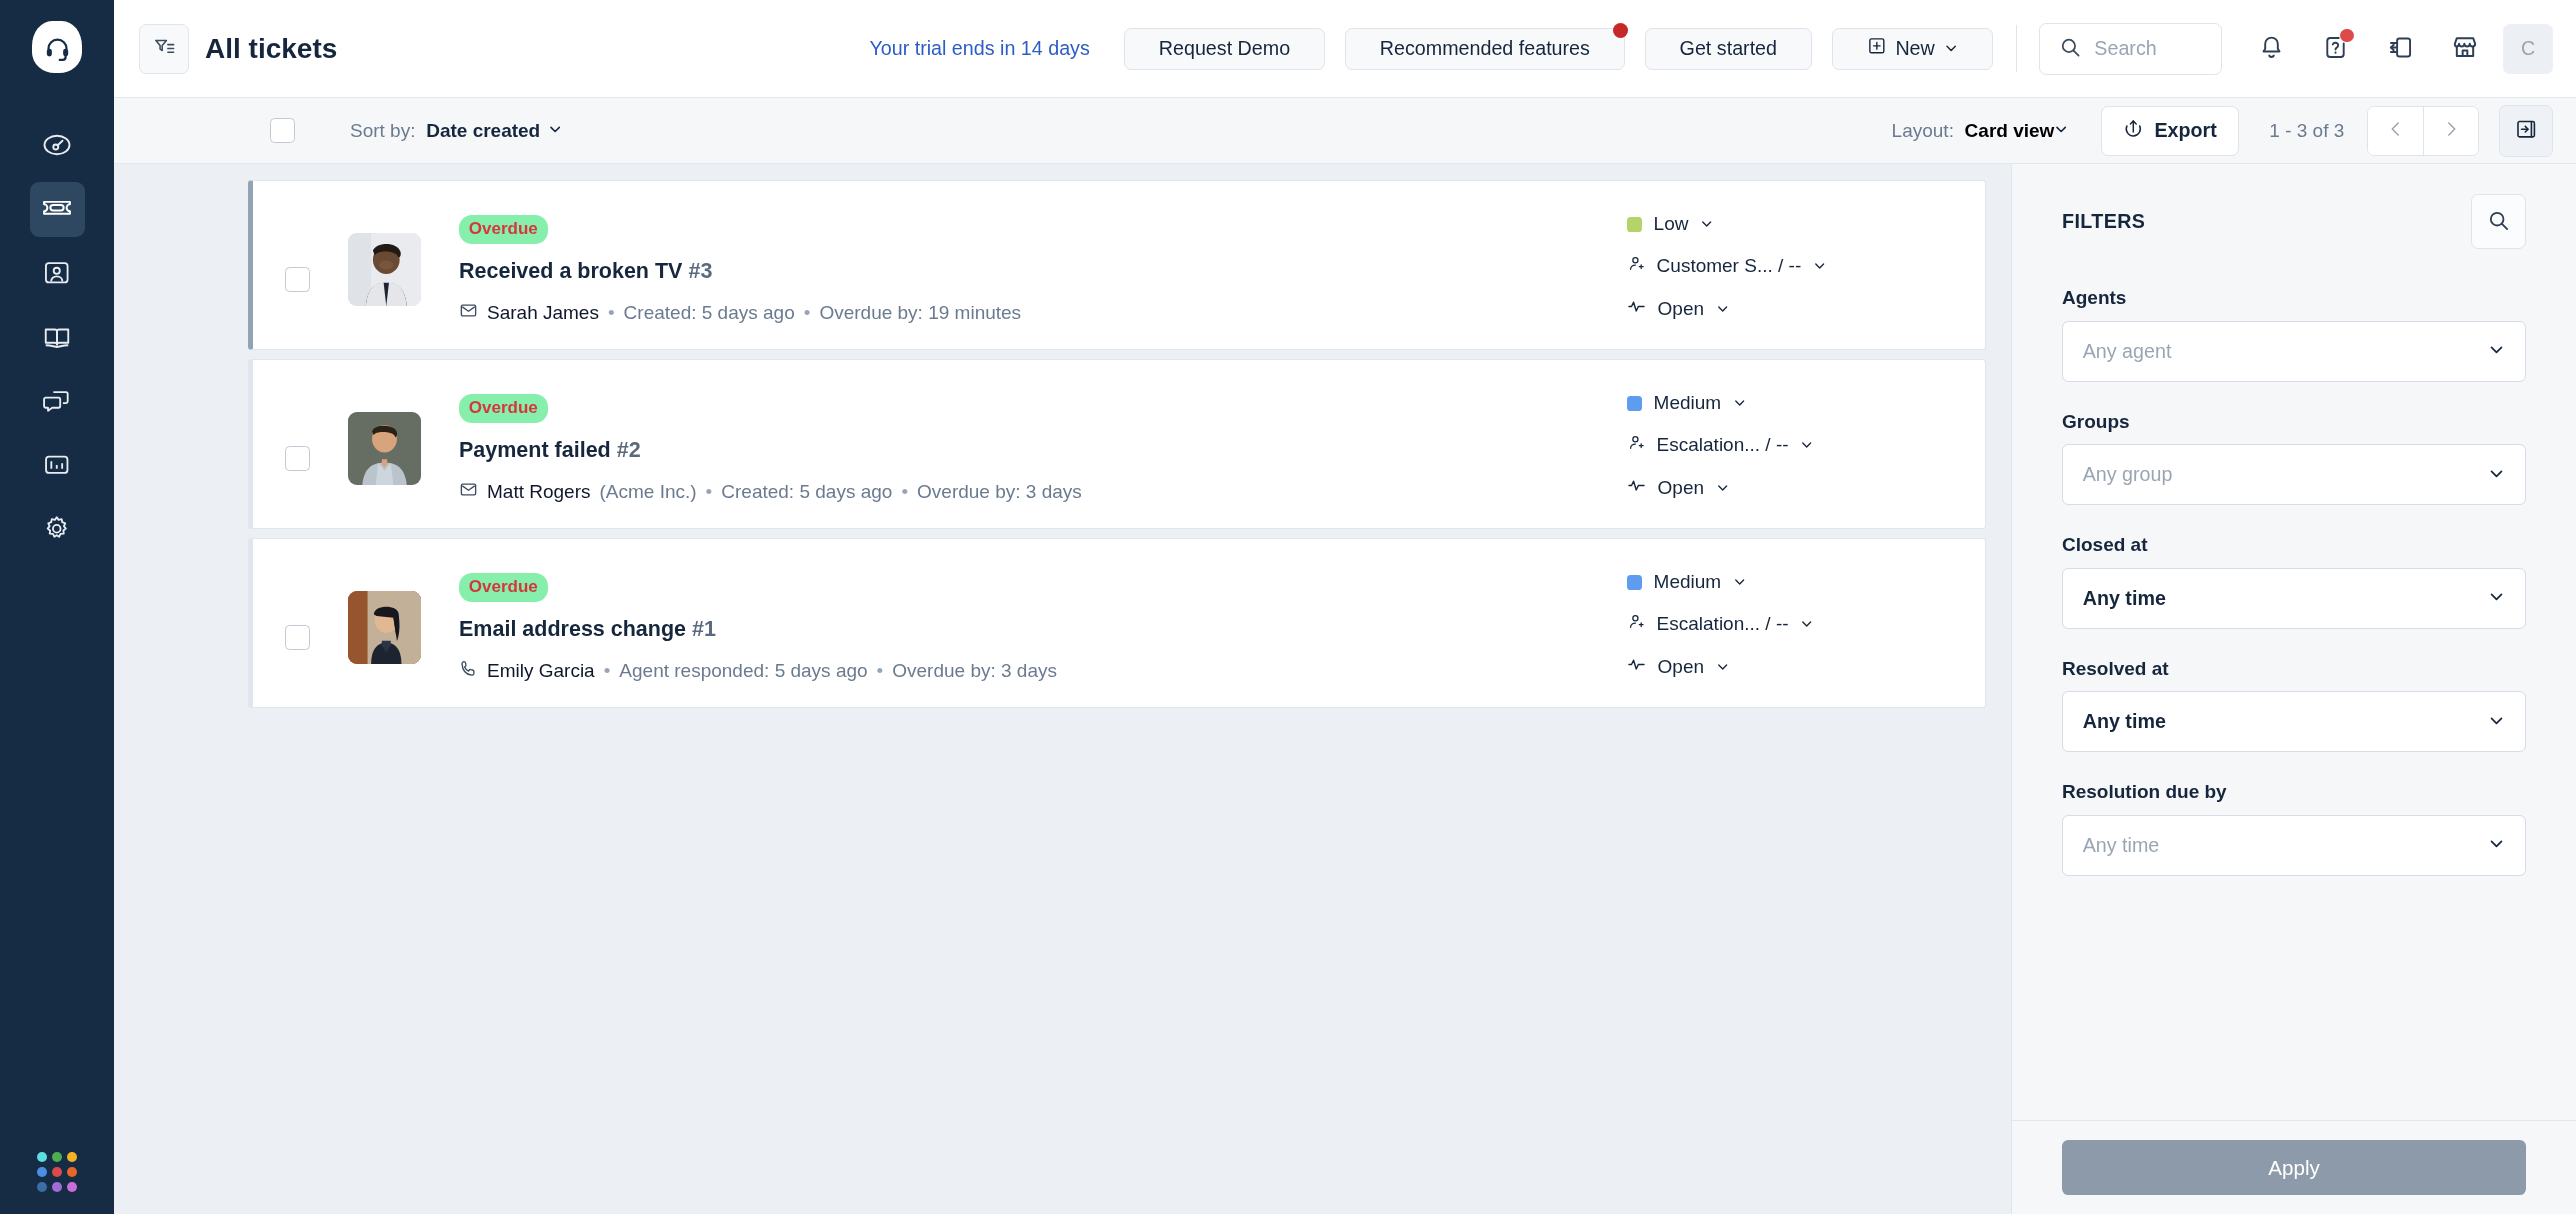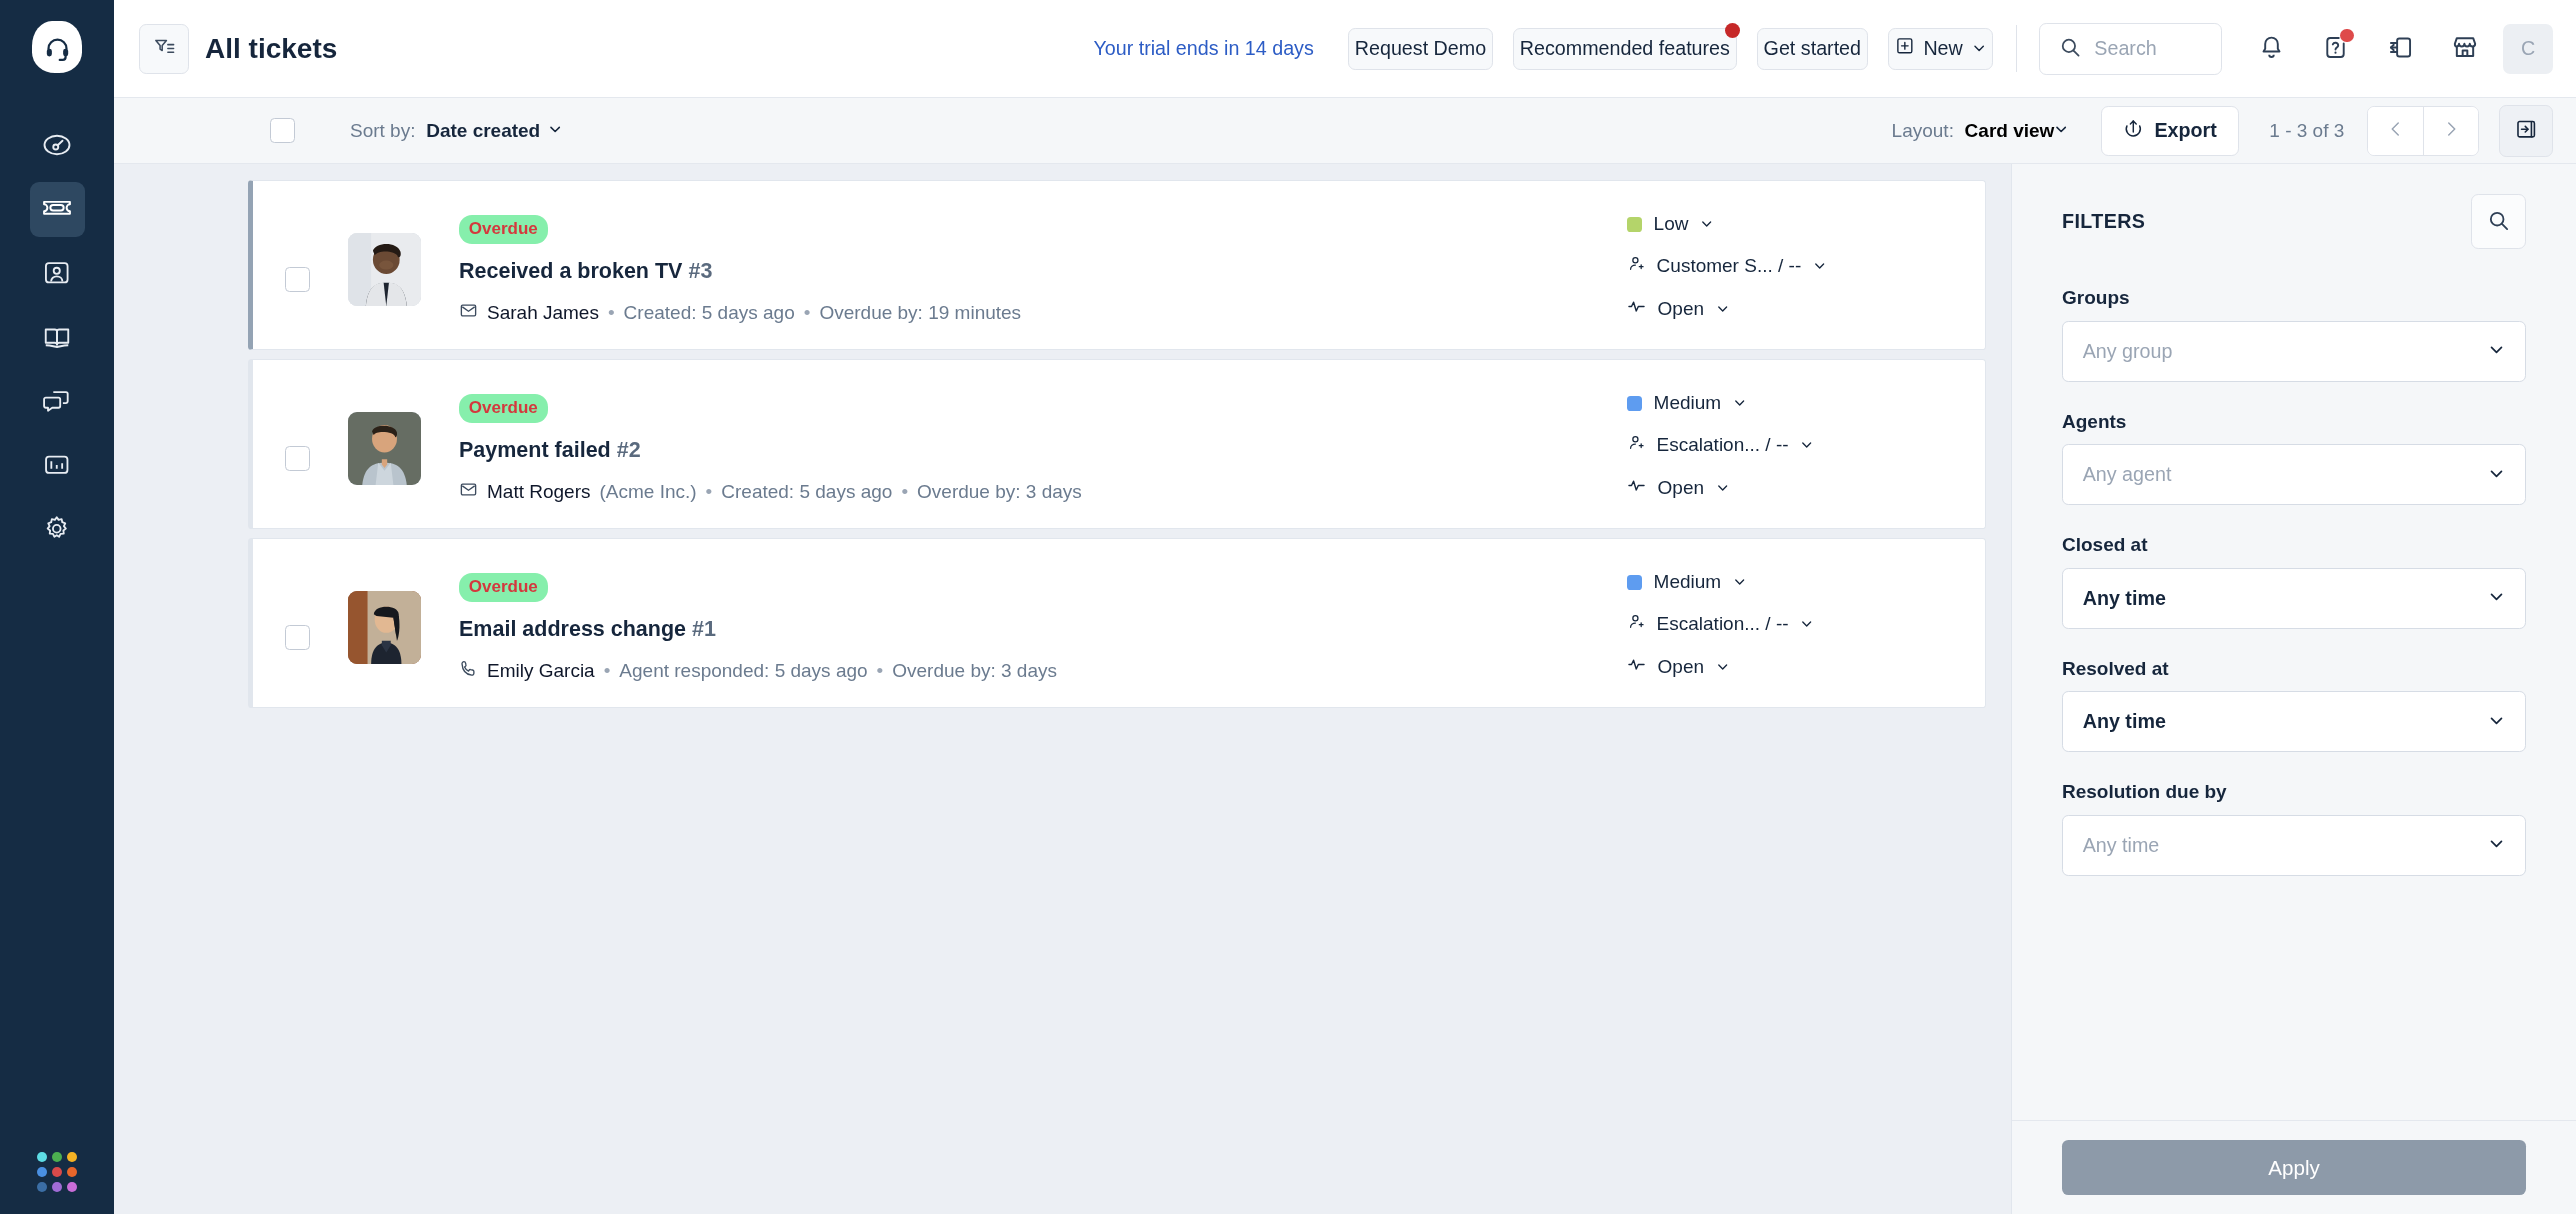--- a/index.html
+++ b/index.html
@@ -69,21 +69,21 @@
   }
   .topbar-spacer { flex: 1 1 auto; }
   .trial-link {
     color: #2c5cc5; font-size: 19.7px; text-decoration: none;
     white-space: nowrap; cursor: pointer; margin-right: 34px;
   }
   .tb-btn {
     height: 42px; border-radius: 7.2px;
     border: 0.9px solid #dfe3ea; background: #f7f9fb;
     color: #16263c; font-size: 19.7px; font-family: inherit;
-    padding: 0 6px; cursor: pointer;
+    padding: 0 34px; cursor: pointer;
     display: flex; align-items: center; gap: 9px;
     white-space: nowrap; position: relative;
     margin-right: 19.7px;
   }
   .tb-btn .badge-dot {
     position: absolute; top: -5.4px; right: -4.5px;
     width: 15px; height: 15px; border-radius: 50%;
     background: #c62828;
   }
   .tb-divider { width: 0.9px; height: 47px; background: #dfe3ea; margin: 0 21.5px 0 3.6px; }
@@ -766,35 +766,35 @@
             <span>
               <svg width="23" height="23" viewBox="0 0 24 24" fill="none" stroke="#2e3f55" stroke-width="1.9" stroke-linecap="round">
                 <circle cx="10.6" cy="10.6" r="6.6"></circle>
                   <path d="M15.6 15.6L21 21"></path>
               </svg>
             </span>
           </div>
         </div>
 
         <div class="fgroup">
+          <div class="flabel">Agents</div>
+          <div class="fselect">
+            <span class="val ph">Any agent</span>
+            <span>
+              <svg width="17" height="17" viewBox="0 0 24 24" fill="none" stroke="#16263c" stroke-width="2.4" stroke-linecap="round" stroke-linejoin="round">
+                  <path d="M5 9l7 7 7-7"></path>
+                </svg>
+            </span>
+          </div>
+        </div>
+
+        <div class="fgroup">
           <div class="flabel">Groups</div>
           <div class="fselect">
             <span class="val ph">Any group</span>
-            <span>
-              <svg width="17" height="17" viewBox="0 0 24 24" fill="none" stroke="#16263c" stroke-width="2.4" stroke-linecap="round" stroke-linejoin="round">
-                  <path d="M5 9l7 7 7-7"></path>
-                </svg>
-            </span>
-          </div>
-        </div>
-
-        <div class="fgroup">
-          <div class="flabel">Agents</div>
-          <div class="fselect">
-            <span class="val ph">Any agent</span>
             <span>
               <svg width="17" height="17" viewBox="0 0 24 24" fill="none" stroke="#16263c" stroke-width="2.4" stroke-linecap="round" stroke-linejoin="round">
                   <path d="M5 9l7 7 7-7"></path>
                 </svg>
             </span>
           </div>
         </div>
 
 
         <div class="fgroup">

